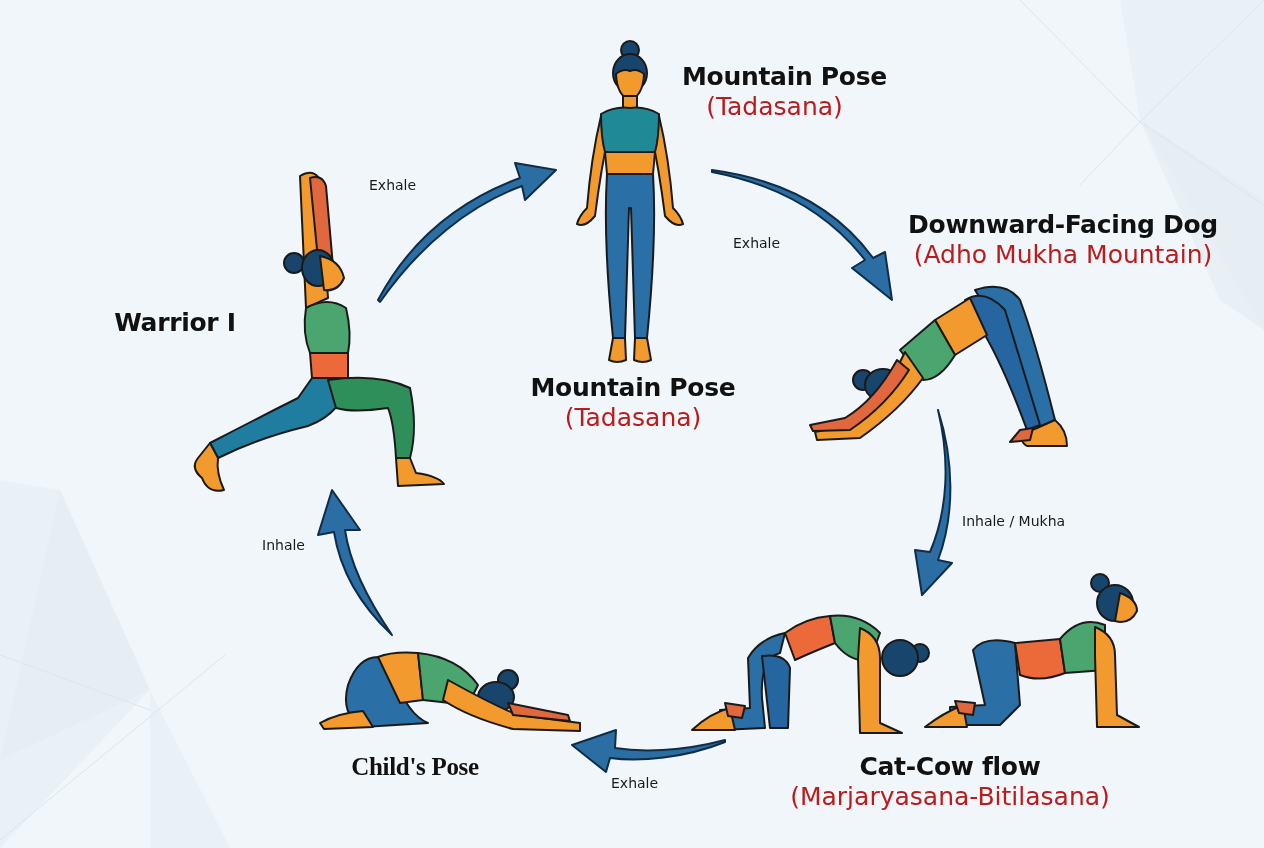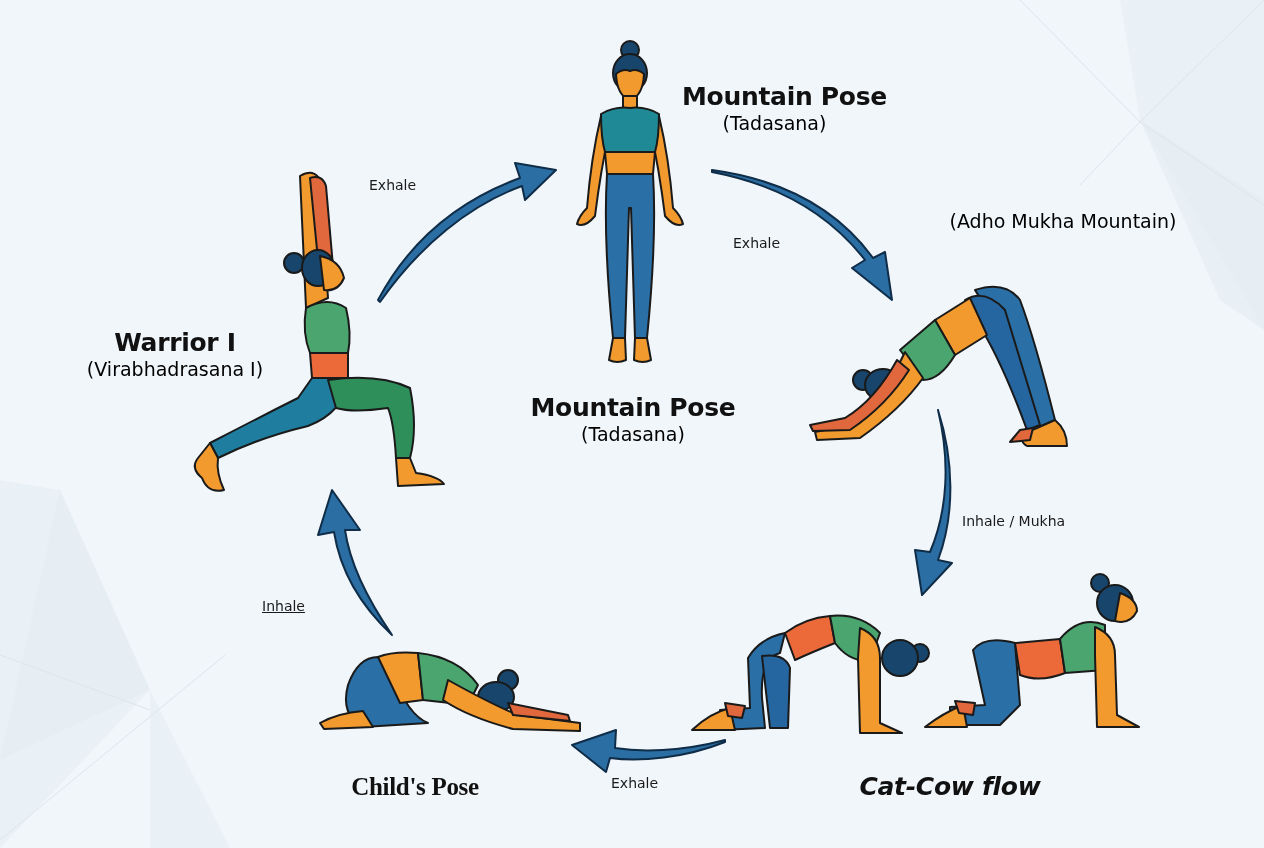--- a/index.html
+++ b/index.html
@@ -5,22 +5,22 @@
     html, body { margin: 0; padding: 0; }
     body {
       width: 1264px; height: 848px; overflow: hidden;
       background: #f1f6fa;
       font-family: "DejaVu Sans", "Liberation Sans", sans-serif;
       position: relative;
     }
     .bg { position: absolute; left: 0; top: 0; width: 1264px; height: 848px; }
     .stage { position: absolute; left: 0; top: 0; width: 1264px; height: 848px; }
     .label { position: absolute; text-align: center; color: #111; line-height: 1.2; white-space: nowrap; }
-    .label .name { font-weight: bold; font-size: 25px; letter-spacing: -0.3px; margin-top: 20px; }
-    .label .sanskrit { font-size: 19px; color: #000000; }
+    .label .name { font-weight: bold; font-size: 25px; letter-spacing: -0.3px; }
+    .label .sanskrit { font-size: 25px; color: #b91c1c; }
     .breath { position: absolute; font-size: 14px; color: #1a1a1a; white-space: nowrap; }
     svg.fig { position: absolute; overflow: visible; }
   </style>
 </head>
 <body>
 
 <svg class="bg" viewBox="0 0 1264 848">
   <polygon points="0,480 60,490 150,690 0,848" fill="#e7eff4" opacity="0.7"></polygon>
   <polygon points="60,490 150,690 0,760" fill="#e3edf2" opacity="0.6"></polygon>
   <polygon points="150,690 230,848 150,848" fill="#e4eef3" opacity="0.6"></polygon>
@@ -191,35 +191,36 @@
     <div class="name">Mountain Pose</div>
     <div class="sanskrit">(Tadasana)</div>
   </div>
 
   <div class="label" style="left:518px;top:373px;width:230px;">
     <div class="name">Mountain Pose</div>
     <div class="sanskrit">(Tadasana)</div>
   </div>
 
   <div class="label" style="left:898px;top:210px;width:330px;">
+    <div class="name">Downward-Facing Dog</div>
     <div class="sanskrit">(Adho Mukha Mountain)</div>
   </div>
 
-  <div class="label" style="left:790px;top:752px;width:320px;font-style:italic;">
+  <div class="label" style="left:790px;top:752px;width:320px;">
     <div class="name">Cat-Cow flow</div>
+    <div class="sanskrit">(Marjaryasana-Bitilasana)</div>
   </div>
 
   <div class="label" style="left:315px;top:752px;width:200px;font-family:Liberation Serif, serif;">
     <div class="name">Child's Pose</div>
   </div>
 
   <div class="label" style="left:55px;top:308px;width:240px;text-align:center;">
     <div class="name">Warrior I</div>
-    <div class="sanskrit">(Virabhadrasana I)</div>
   </div>
 
   <div class="breath" style="left:369px;top:177px;">Exhale</div>
   <div class="breath" style="left:733px;top:235px;">Exhale</div>
   <div class="breath" style="left:962px;top:513px;">Inhale / Mukha</div>
   <div class="breath" style="left:611px;top:775px;">Exhale</div>
-  <div class="breath" style="left:262px;top:598px;text-decoration:underline;">Inhale</div>
+  <div class="breath" style="left:262px;top:537px;">Inhale</div>
 
 </div>
 
 </body></html>

